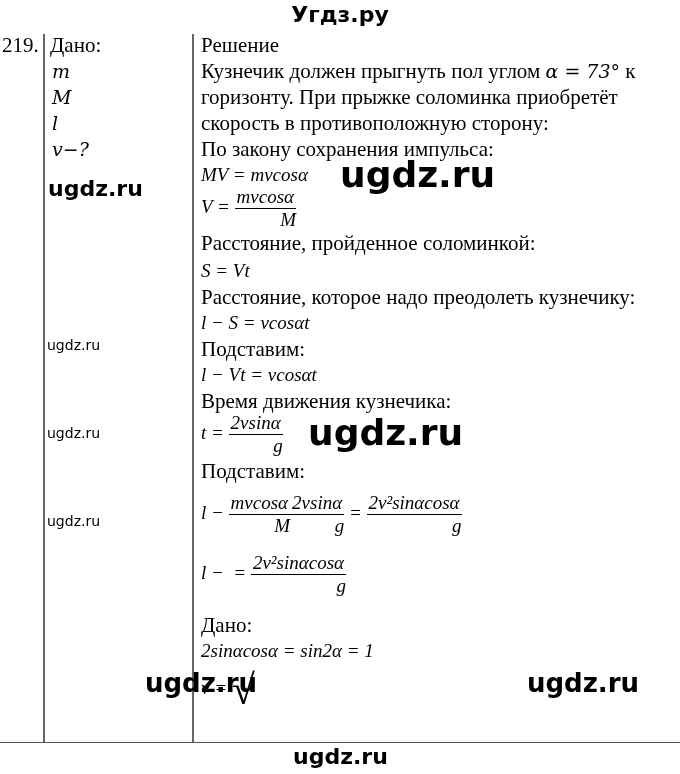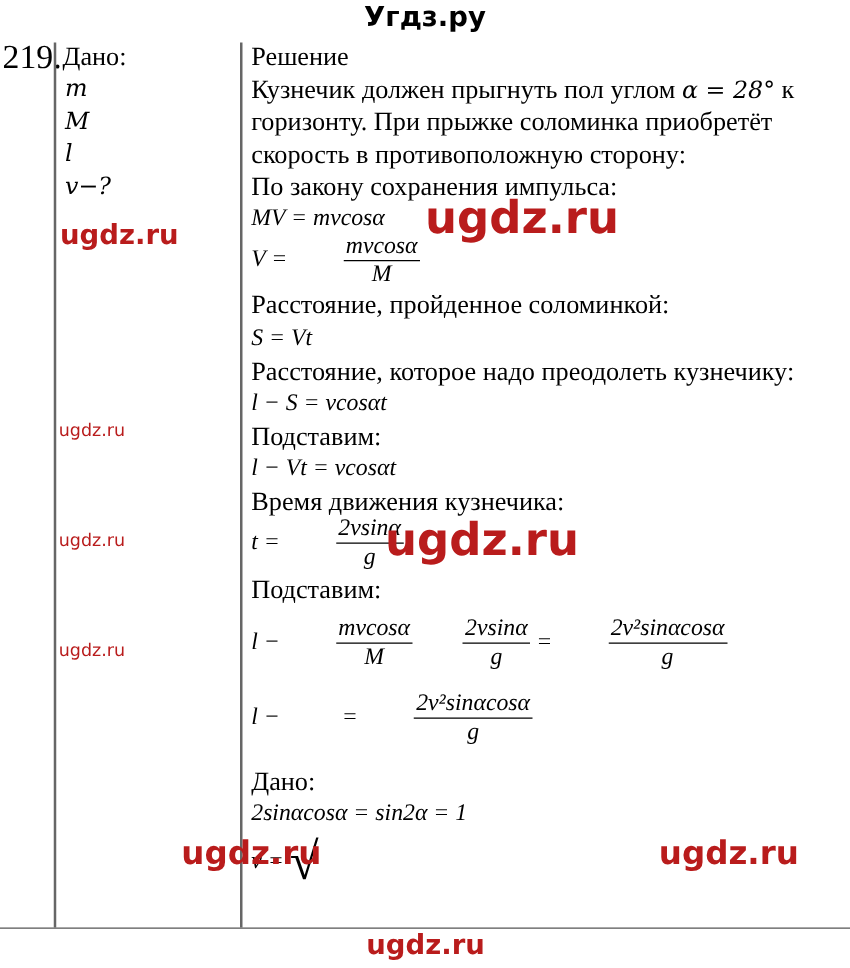--- a/index.html
+++ b/index.html
@@ -1,29 +1,29 @@
 <!DOCTYPE html>
 <html><head>
 <meta charset="utf-8">
 <style>
   html, body { margin:0; padding:0; background:#fff; }
   body { width:680px; height:774px; position:relative; overflow:hidden; color:#000;
          font-family:"Liberation Serif", serif; }
   .site-title { position:absolute; top:0; left:0; width:680px; text-align:center;
                 font-family:"DejaVu Sans", sans-serif; font-weight:bold; font-size:22px; line-height:30px; }
-  .num { position:absolute; left:2px; top:32px; font-size:27px; line-height:26px; }
+  .num { position:absolute; left:2px; top:32px; font-size:21px; line-height:26px; }
   .vline { position:absolute; width:2px; background:#666; }
   .hline { position:absolute; height:1px; background:#555; left:0; width:680px; }
   .line { position:absolute; font-size:21px; line-height:26px; white-space:nowrap; }
   .m { font-family:"DejaVu Serif", serif; font-style:italic; font-size:19px; }
-  .wm { position:absolute; font-family:"DejaVu Sans", sans-serif; font-weight:bold; color:#b91c1c; white-space:nowrap; }
+  .wm { position:absolute; font-family:"DejaVu Sans", sans-serif; font-weight:bold; color:#000000; white-space:nowrap; }
   .wm-big { font-size:36px; }
   .wm-mid { font-size:24px; }
   .wm-small { font-size:14px; font-weight:normal; }
-  .frac { display:inline-block; vertical-align:middle; text-align:center;margin-left:40px; }
+  .frac { display:inline-block; vertical-align:middle; text-align:right; }
   .frac .n { display:block; border-bottom:1.5px solid #000; padding:0 2px; line-height:22px; }
   .frac .d { display:block; line-height:22px; }
   .eq { position:absolute; left:201px; font-family:Liberation Serif, serif; font-style:italic; font-size:19px; white-space:nowrap; }
   .sqrt { display:inline-block; vertical-align:middle; border-top:1.5px solid #000; padding-left:4px; position:relative; }
   .sqrt-sign { font-style:normal; font-size:42px; vertical-align:middle; line-height:40px; }
 </style>
 </head>
 <body>
 
 <div class="site-title">Угдз.ру</div>
@@ -38,21 +38,21 @@
   <div class="line" style="left:50px; top:32px;">Дано:</div>
   <div class="line m" style="left:52px; top:58px;">m</div>
   <div class="line m" style="left:52px; top:84px;">M</div>
   <div class="line m" style="left:52px; top:110px;">l</div>
   <div class="line m" style="left:52px; top:136px;">v−?</div>
 </div>
 
 <div>
   <div class="line" style="left:201px; top:32px;">Решение</div>
   <div class="line" style="left:201px; top:58px;">
-    <span>Кузнечик должен прыгнуть пол углом </span><span class="m">α = 28°</span><span> к</span>
+    <span>Кузнечик должен прыгнуть пол углом </span><span class="m">α = 73°</span><span> к</span>
   </div>
   <div class="line" style="left:201px; top:84px;">горизонту. При прыжке соломинка приобретёт</div>
   <div class="line" style="left:201px; top:110px;">скорость в противоположную сторону:</div>
   <div class="line" style="left:201px; top:136px;">По закону сохранения импульса:</div>
   <div class="eq" style="top:162px; line-height:26px;">MV = mvcosα</div>
 
   <div class="eq" style="top:186px;">
     <span>V = </span><span class="frac"><span class="n">mvcosα</span><span class="d">M</span></span>
   </div>
 

